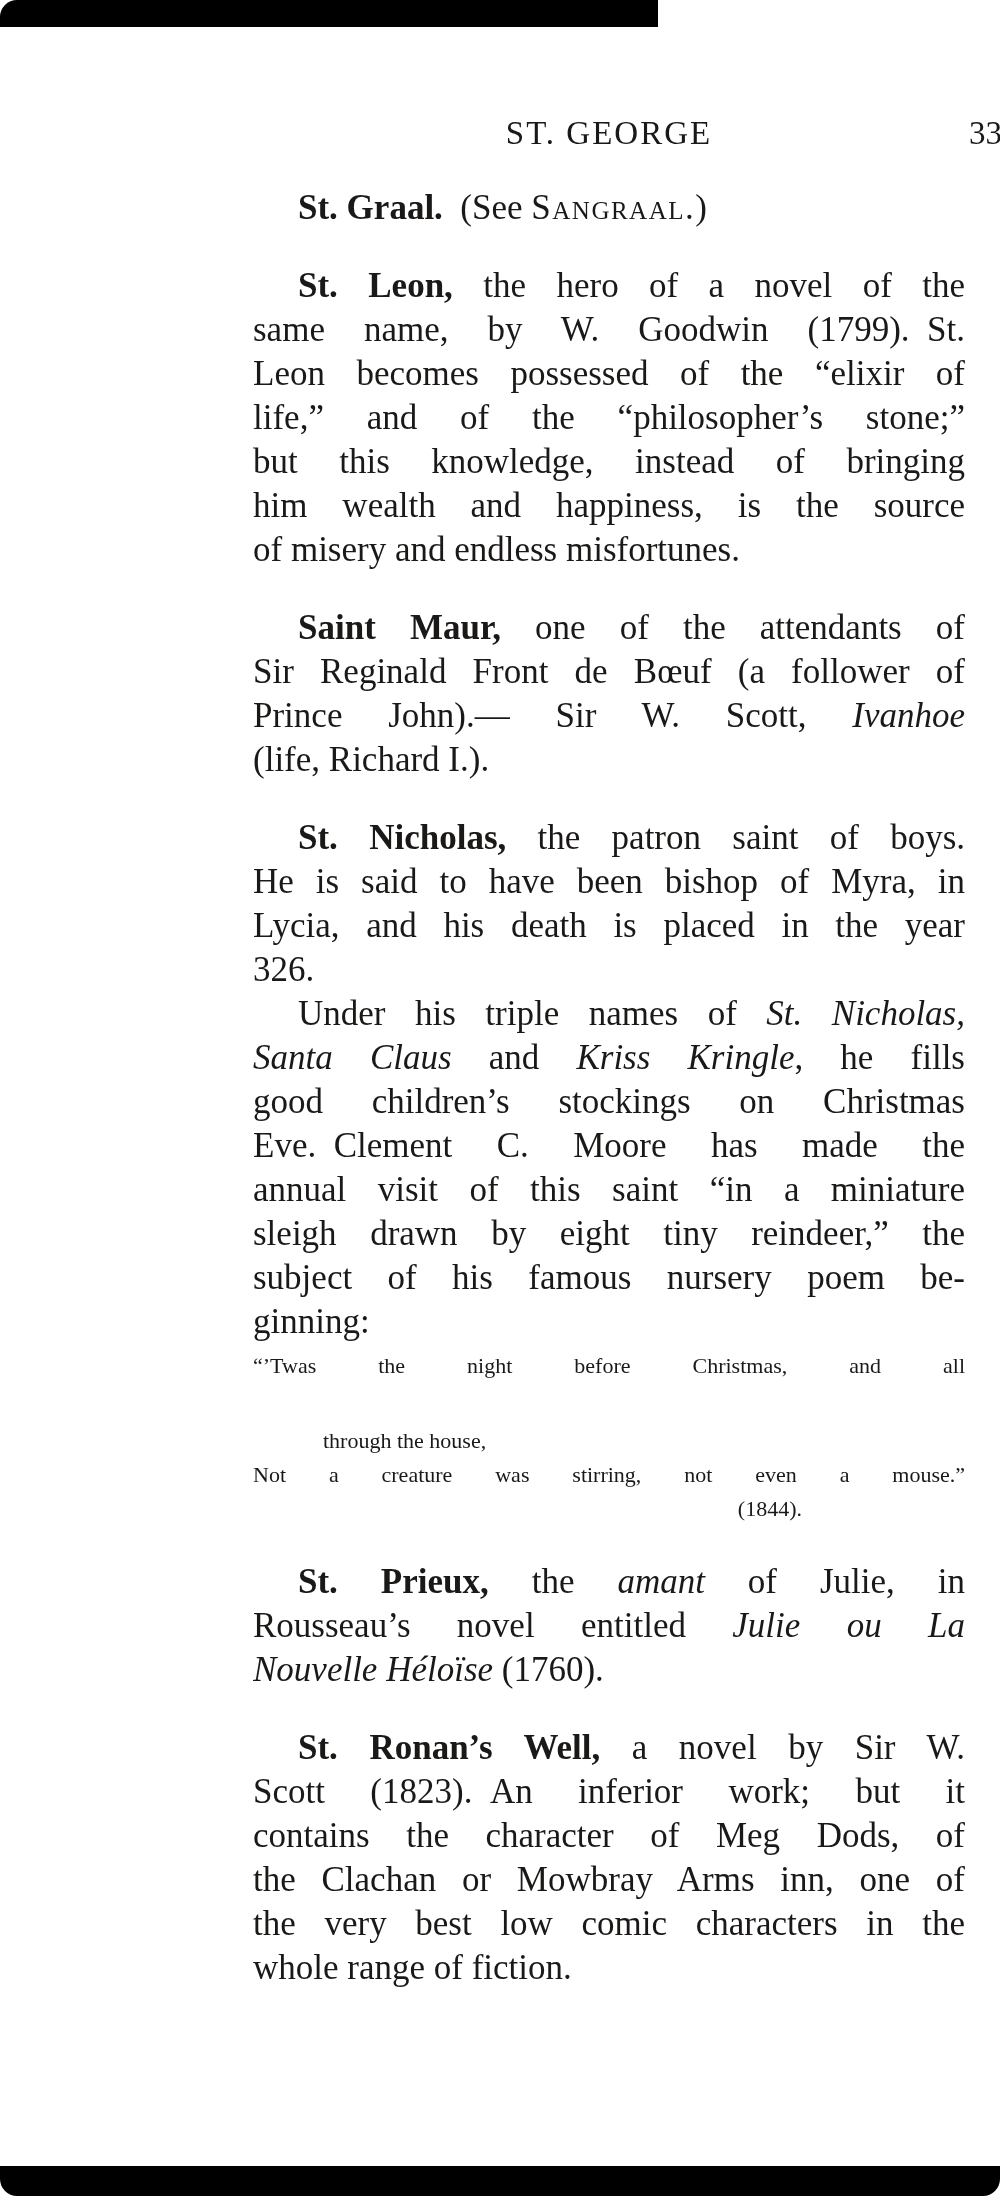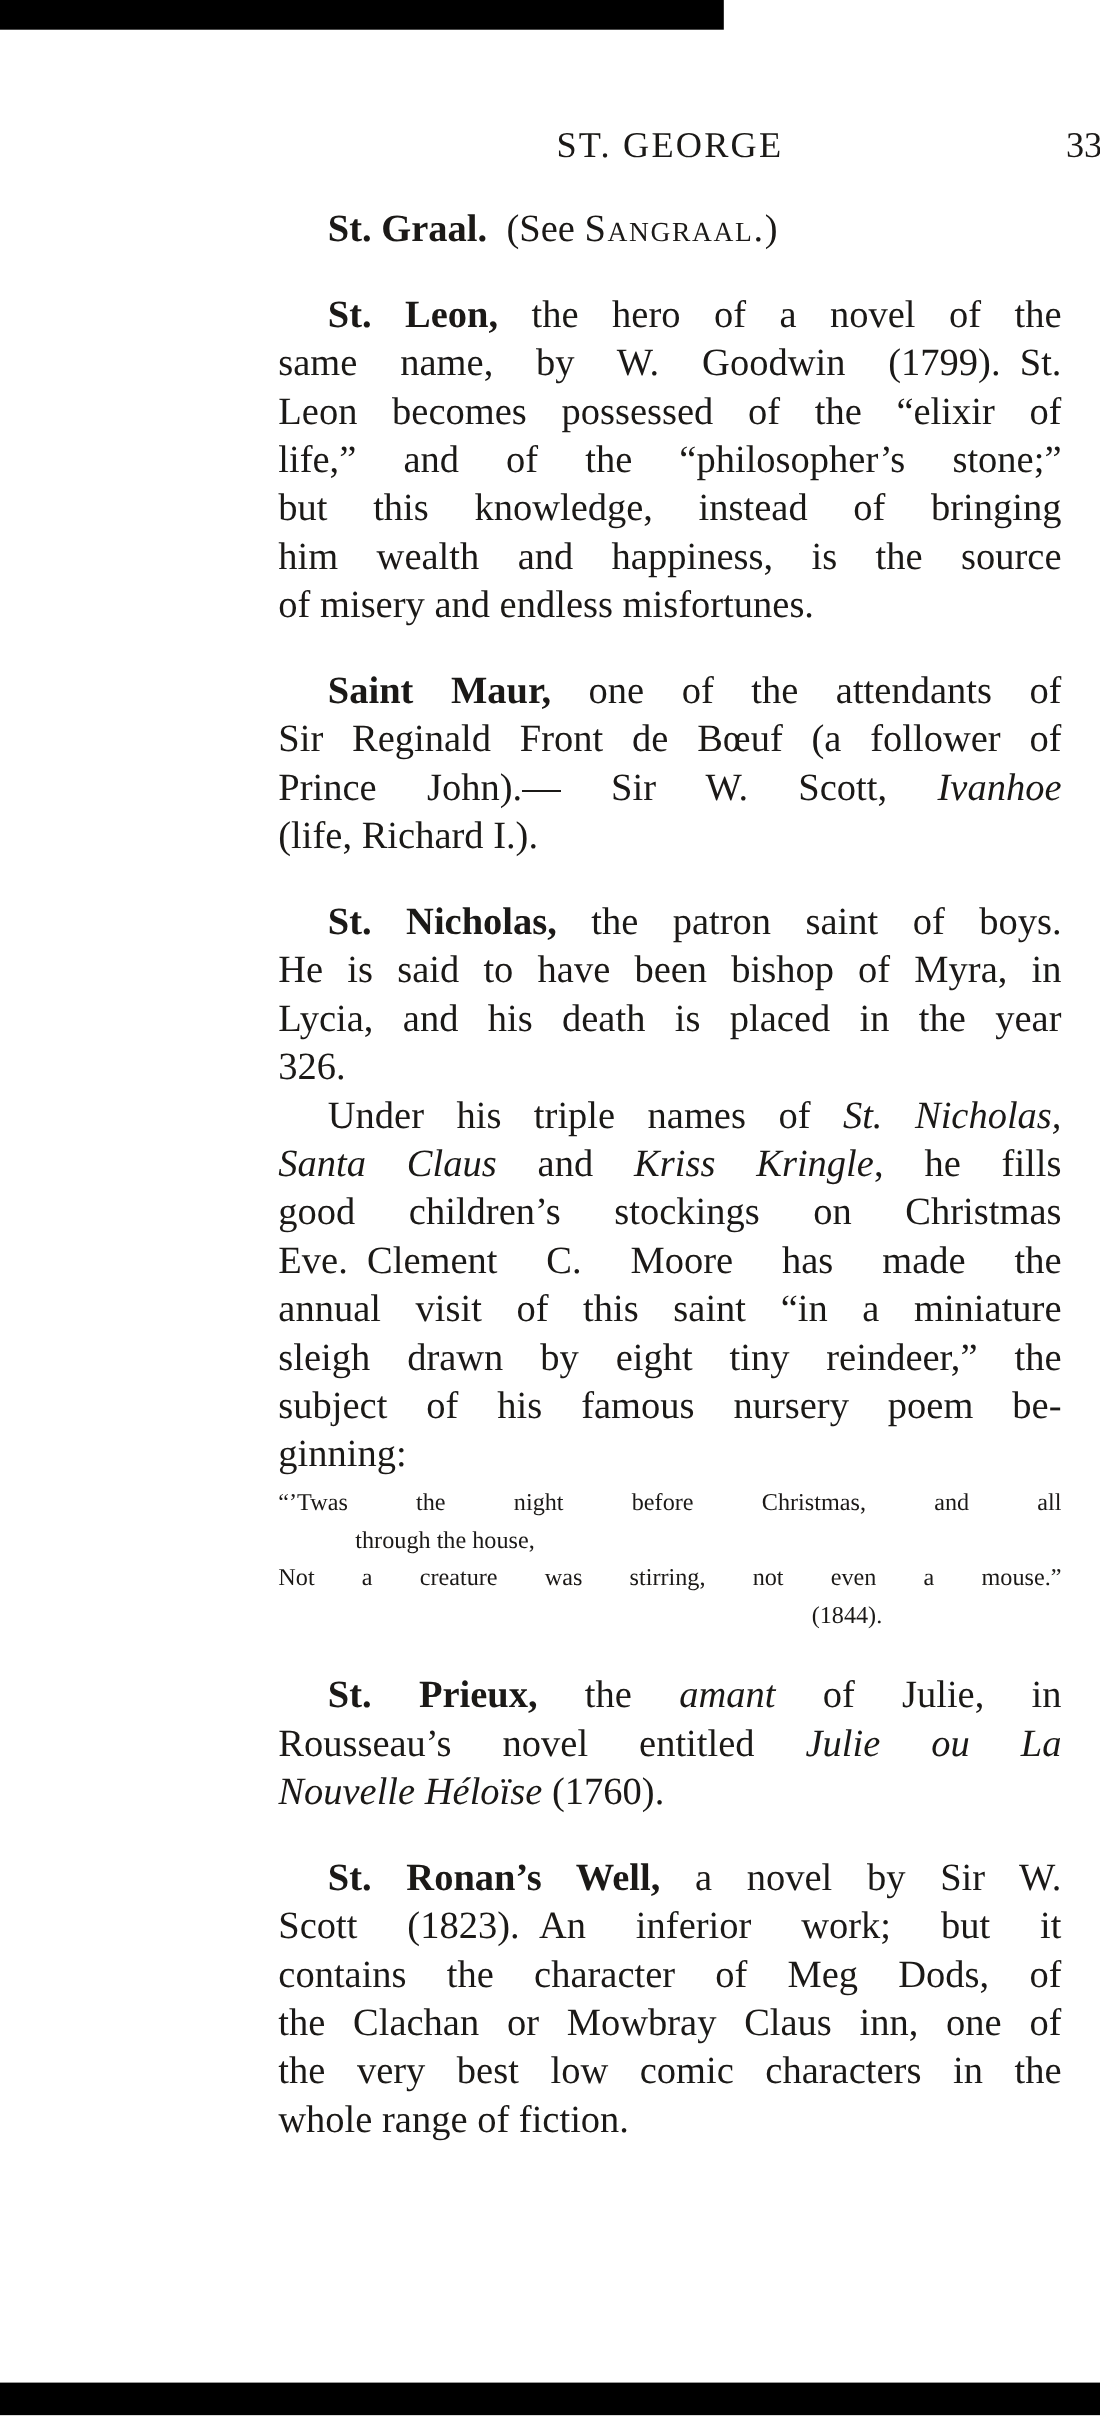--- a/index.html
+++ b/index.html
@@ -1,35 +1,35 @@
 <!DOCTYPE html>
 <html><head>
 <meta charset="utf-8">
 <style>
   html,body{margin:0;padding:0;background:#ffffff;}
   .page{position:relative;width:1000px;height:2196px;background:#ffffff;overflow:hidden;
-        color:#1b1917;font-family:"Liberation Serif","DejaVu Serif",serif;}
+        color:#1b1917;font-family:"Liberation Serif","DejaVu Serif",serif;border-radius:17px;}
   .scan-bar{position:absolute;background:#000000;}
   .scan-bar.top{left:0;top:0;width:658px;height:27px;}
   .scan-bar.bottom{left:0;top:2166px;width:1000px;height:30px;}
   .running-head{position:absolute;left:253px;top:116px;width:712px;text-align:center;
                 font-size:33px;line-height:34px;letter-spacing:2px;}
   .page-num{position:absolute;left:969px;top:116px;font-size:33px;line-height:34px;}
   .column{position:absolute;left:253px;top:186px;width:712px;}
   .line{font-size:35px;line-height:44px;height:44px;overflow:hidden;
         text-align:justify;text-align-last:justify;}
   .line.last{text-align-last:left;}
   .para.indent .line.first{text-indent:45px;}
   .entry + .entry{margin-top:34px;}
   .it{font-style:italic;}
   .bd{font-weight:bold;}
   .sc{font-variant:small-caps;letter-spacing:1.5px;}
   .para.quote{margin-top:5px;}
   .para.quote .line{font-size:22px;line-height:34px;height:34px;}
-  .para.quote .line.hang{text-align:right;text-align-last:left;padding-left:70px;}
+  .para.quote .line.hang{text-align:right;text-align-last:left;padding-left:70px;margin-top:41px;}
   .para.quote .line.date{text-align:right;text-align-last:right;padding-right:163px;}
 </style>
 </head>
 <body>
 
 <div class="page">
   <div class="scan-bar top"></div>
   <div class="scan-bar bottom"></div>
   <div class="running-head">
     <span>ST. GEORGE</span>
@@ -89,19 +89,19 @@
           <div class="line first"><span class="bd">St. Prieux,</span><span> the </span><span class="it">amant</span><span> of Julie, in</span></div>
           <div class="line"><span>Rousseau’s novel entitled </span><span class="it">Julie ou La</span></div>
           <div class="line last"><span class="it">Nouvelle Héloïse</span><span> (1760).</span></div>
         </div>
       </div>
       <div class="entry">
         <div class="para indent">
           <div class="line first"><span class="bd">St. Ronan’s Well,</span><span> a novel by Sir W.</span></div>
           <div class="line"><span>Scott (1823). An inferior work; but it</span></div>
           <div class="line"><span>contains the character of Meg Dods, of</span></div>
-          <div class="line"><span>the Clachan or Mowbray Claus inn, one of</span></div>
+          <div class="line"><span>the Clachan or Mowbray Arms inn, one of</span></div>
           <div class="line"><span>the very best low comic characters in the</span></div>
           <div class="line last"><span>whole range of fiction.</span></div>
         </div>
       </div>
     </div>
 </div>
 
 </body></html>

